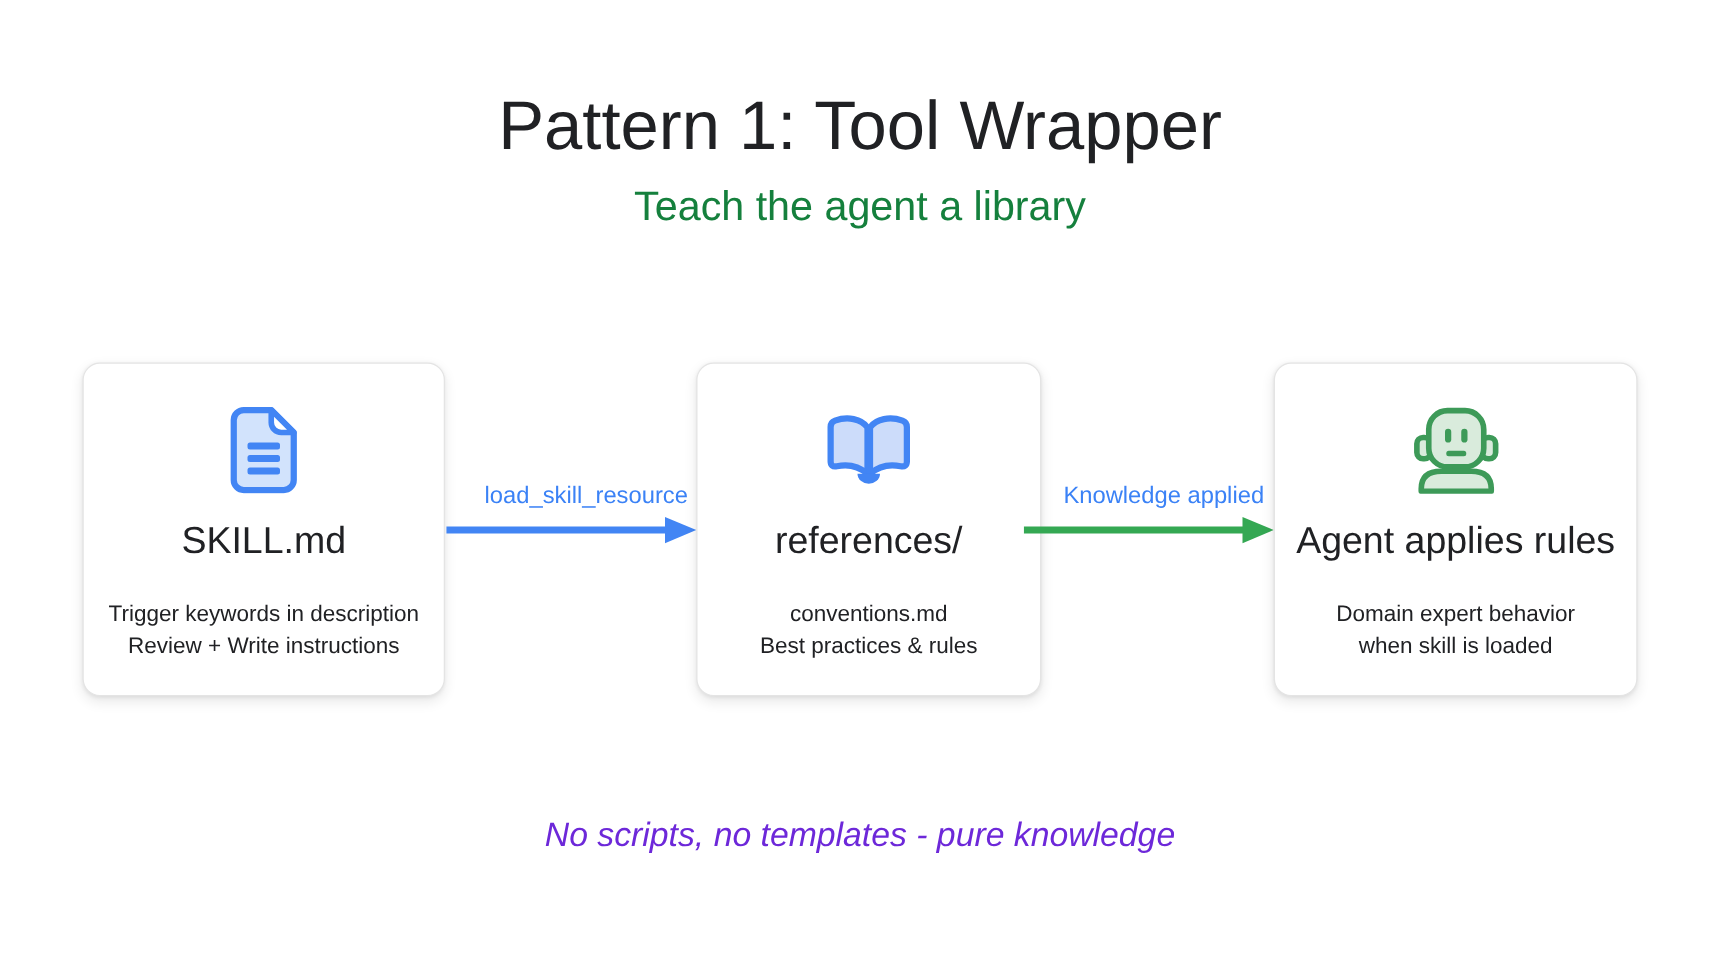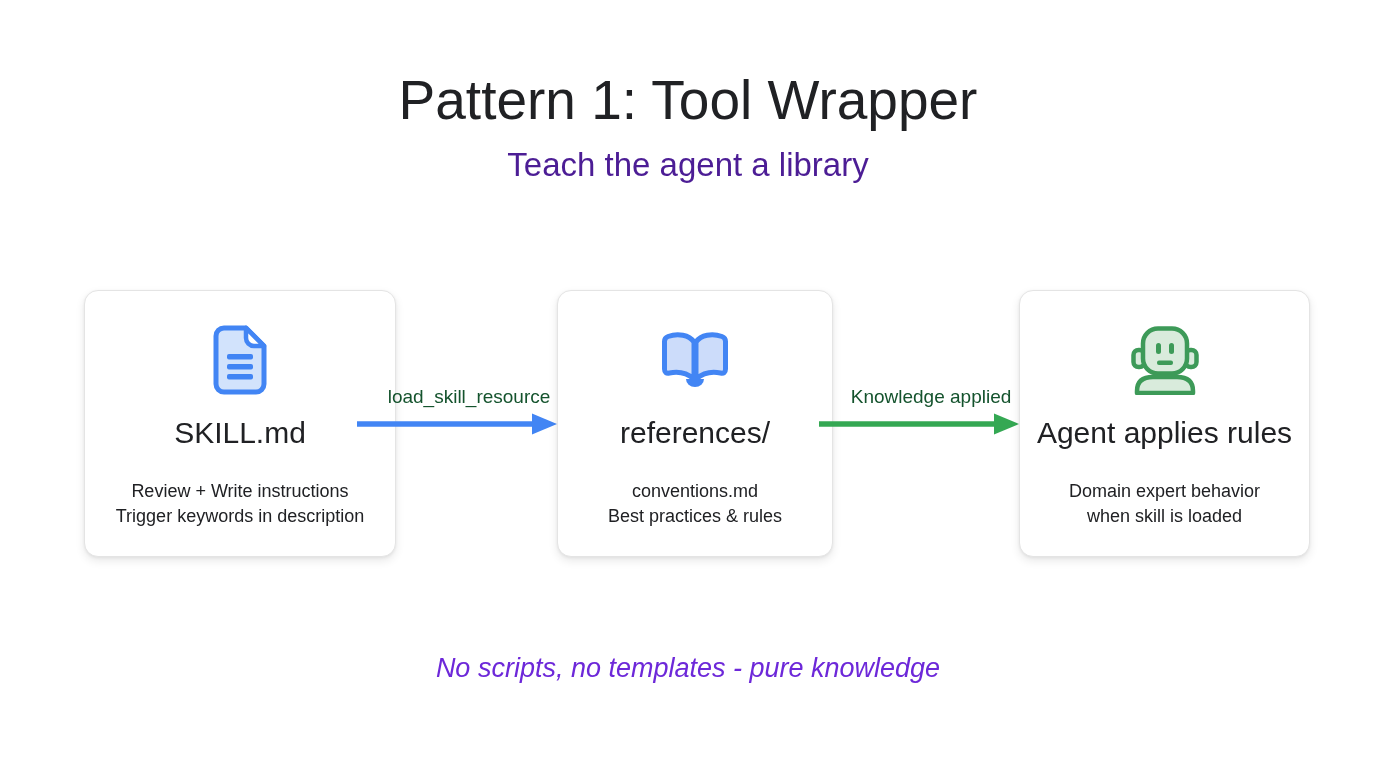--- a/index.html
+++ b/index.html
@@ -22,35 +22,35 @@
     font-weight: 400;
     color: #202124;
   }
   .subtitle {
     position: absolute;
     left: 0; right: 0; top: 144px;
     text-align: center;
     font-size: 33px;
     line-height: 42px;
     font-weight: 400;
-    color: #4c1d95;
+    color: #15803d;
   }
   .card {
     position: absolute;
     top: 290px;
     height: 267px;
     background: #ffffff;
     border: 1px solid #e4e4e4;
     border-radius: 14px;
     box-shadow: 0 4px 10px rgba(0,0,0,0.09), 0 1px 3px rgba(0,0,0,0.06);
     display: flex;
     flex-direction: column;
     align-items: center;
   }
-  .card-skill      { left: 84px;   width: 312px; }
+  .card-skill      { left: 66px;   width: 290px; }
   .card-references { left: 557px;  width: 276px; }
   .card-agent      { left: 1019px; width: 291px; }
   .icon-slot {
     margin-top: 33px;
     height: 72px;
     display: flex;
     align-items: center;
     justify-content: center;
   }
   .card-title {
@@ -70,21 +70,21 @@
   }
   .arrow-group { position: absolute; width: 200px; }
   .arrow-1 { left: 357px; top: 386px; }
   .arrow-2 { left: 819px; top: 386px; }
   .arrow-label {
     width: 224px;
     text-align: center;
     font-size: 19px;
     line-height: 22px;
     white-space: nowrap;
-    color: #14532d;
+    color: #3b82f6;
   }
   .arrow-line { display: block; margin-top: 3px; }
   .arrow-blue line    { stroke: #4285f4; }
   .arrow-blue polygon { fill:   #4285f4; }
   .arrow-green line    { stroke: #34a853; }
   .arrow-green polygon { fill:   #34a853; }
   .footer-caption {
     position: absolute;
     left: 0; right: 0; top: 650px;
     text-align: center;
@@ -107,22 +107,22 @@
       <svg width="58" height="70" viewBox="0 0 58 70">
         <path d="M13 3 H35 L53 21 V59 A8 8 0 0 1 45 67 H13 A8 8 0 0 1 5 59 V11 A8 8 0 0 1 13 3 Z" fill="#d2e3fc" stroke="#4285f4" stroke-width="5" stroke-linejoin="round"></path>
         <path d="M35 3 V13 A8 8 0 0 0 43 21 H53 Z" fill="#ffffff" stroke="#4285f4" stroke-width="4.5" stroke-linejoin="round"></path>
         <rect x="16" y="29" width="26" height="5.5" rx="2" fill="#4285f4"></rect>
         <rect x="16" y="39" width="26" height="5.5" rx="2" fill="#4285f4"></rect>
         <rect x="16" y="49" width="26" height="5.5" rx="2" fill="#4285f4"></rect>
       </svg>
     </div>
     <div class="card-title">SKILL.md</div>
     <div class="card-desc">
+      <div>Trigger keywords in description</div>
       <div>Review + Write instructions</div>
-      <div>Trigger keywords in description</div>
     </div>
   </div>
 
   <div class="arrow-group arrow-1">
     <div class="arrow-label">load_skill_resource</div>
     <svg class="arrow-line arrow-blue" width="200" height="26" viewBox="0 0 200 26">
       <line x1="0" y1="13" x2="178" y2="13" stroke-width="5.5"></line>
       <polygon points="175,2.5 200,13 175,23.5"></polygon>
     </svg>
   </div>

